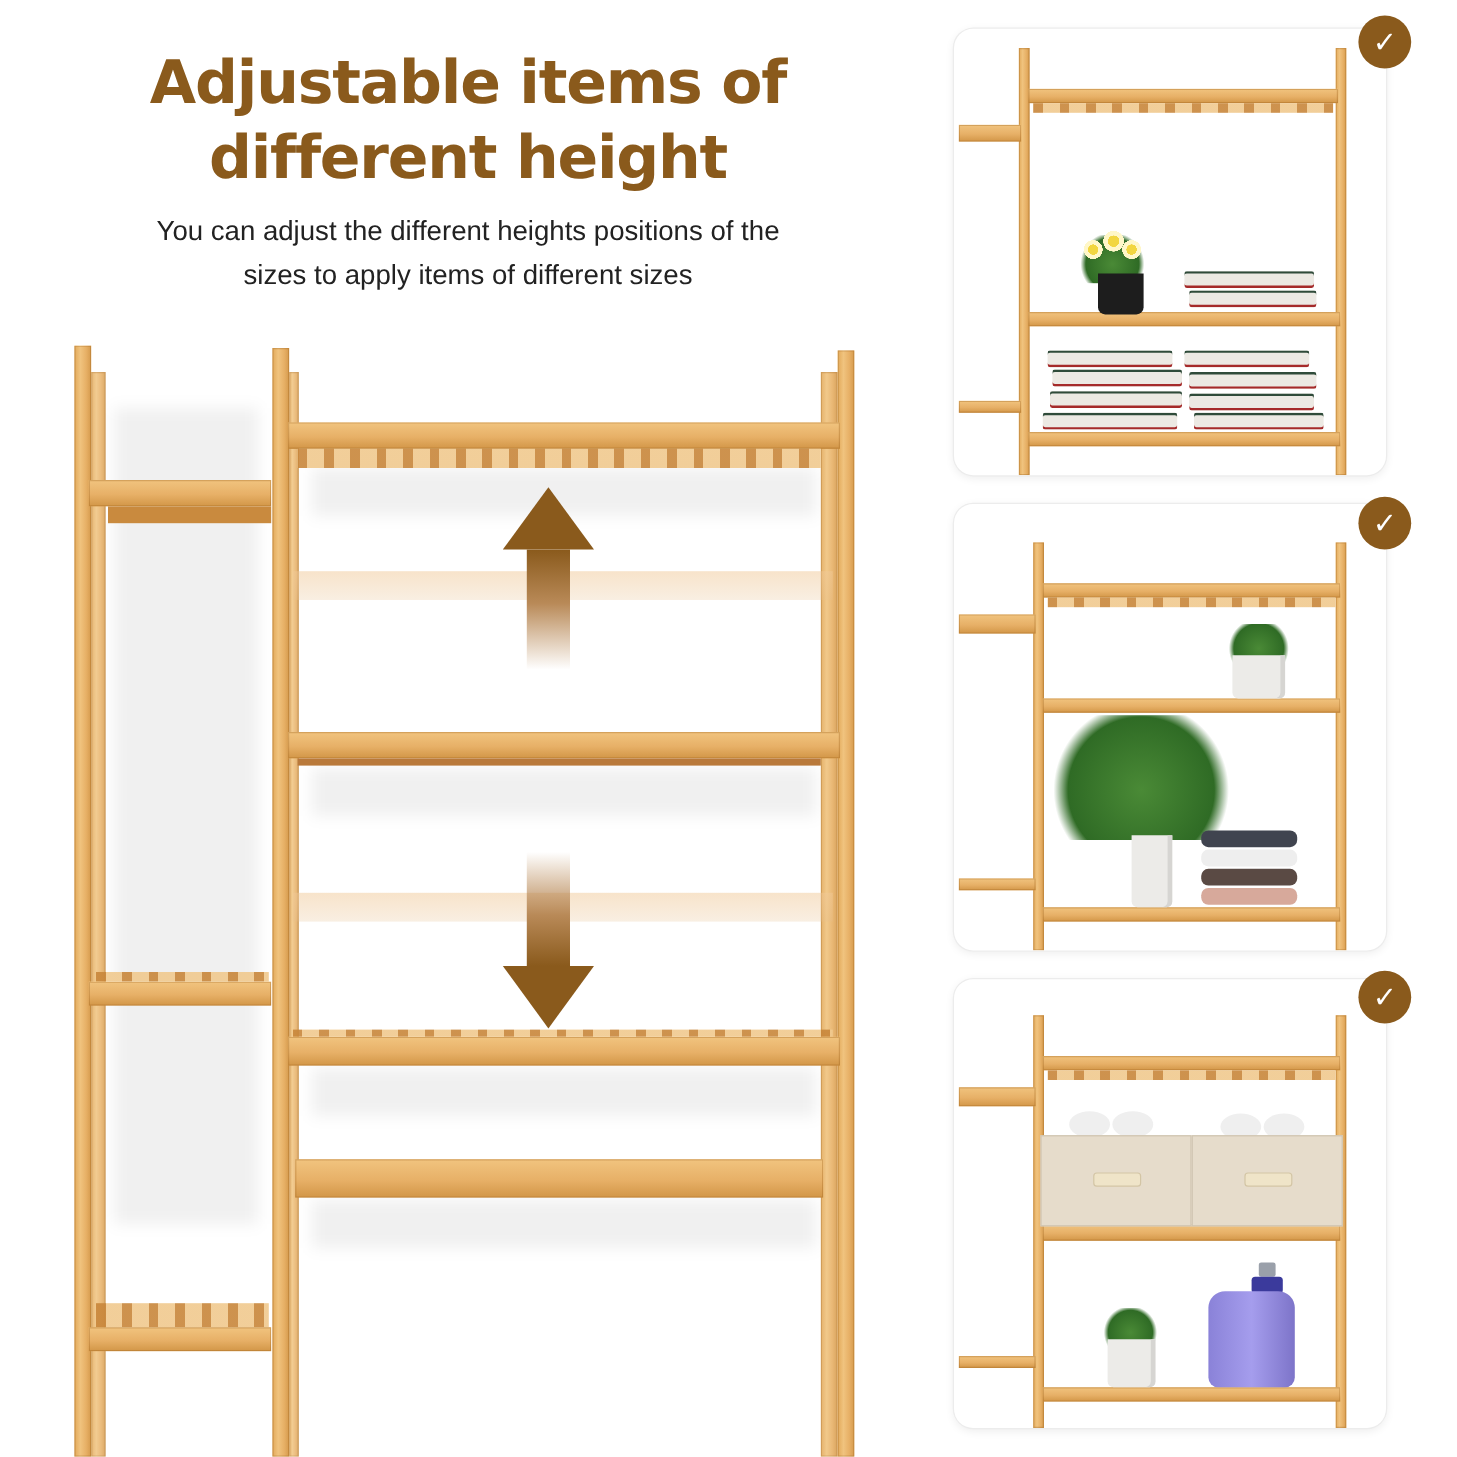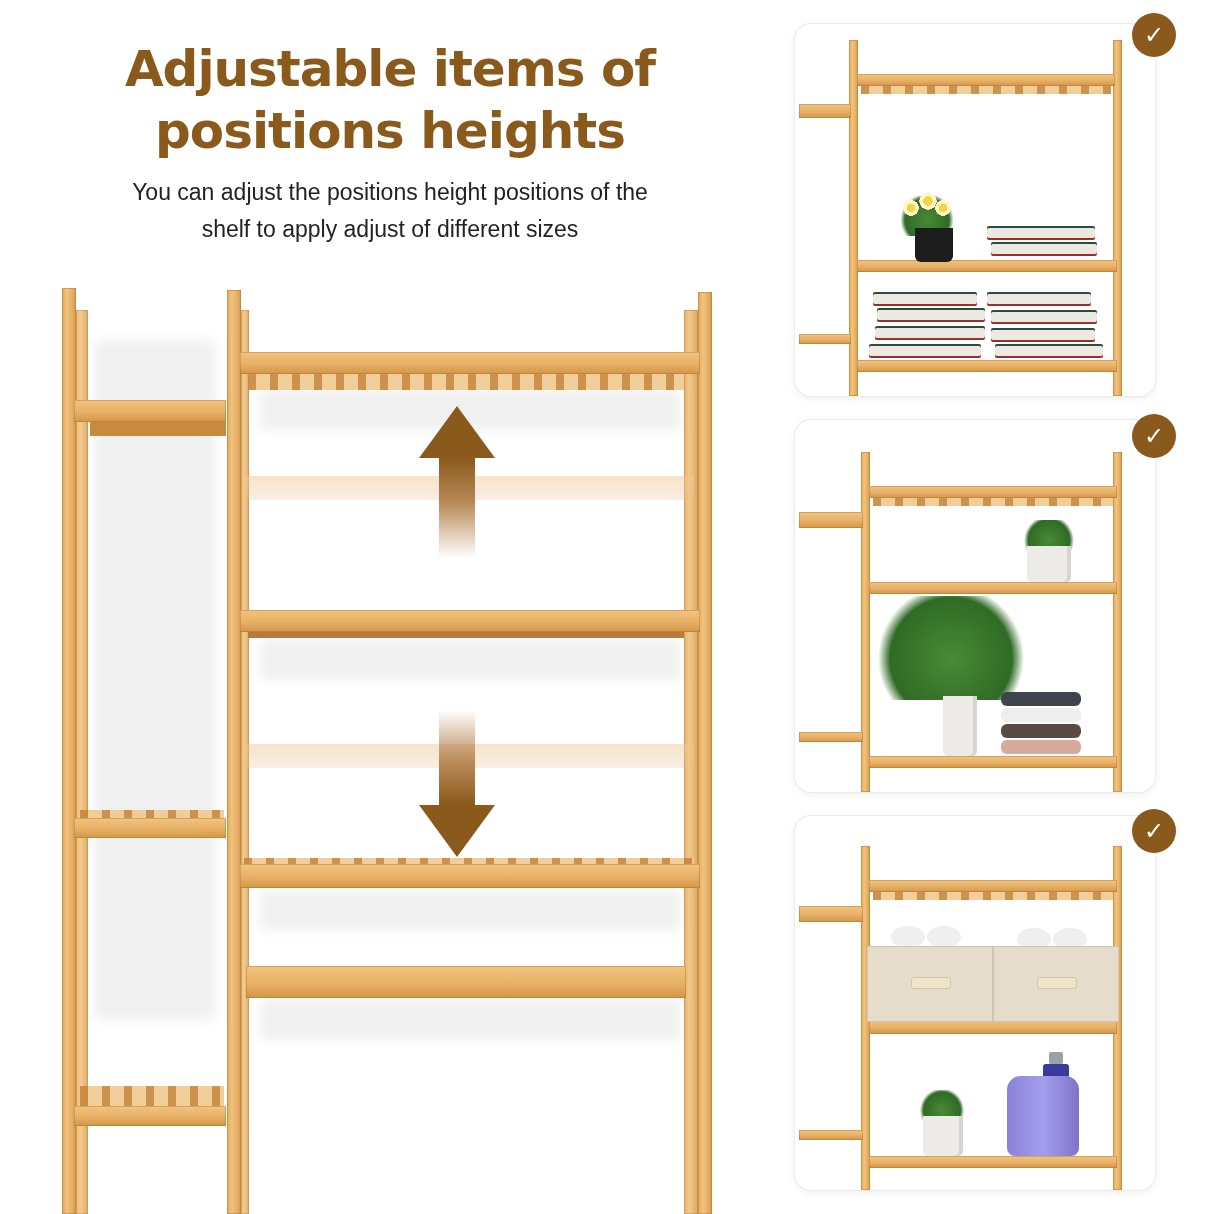--- a/index.html
+++ b/index.html
@@ -34,25 +34,25 @@
   .leaf { background:radial-gradient(circle at 50% 60%,#4a8a36 0%,#2f6b25 60%,rgba(47,107,37,0) 72%); }
   .flower { background:radial-gradient(circle,#f2d640 0 30%,#fff7c8 31% 55%,rgba(255,255,255,0) 56%); }
   .towel { border-radius:6px; }
   .jug { background:linear-gradient(90deg,#8a82d8,#a59ded 50%,#7d74c9); border-radius:14px 14px 8px 8px; }
 </style>
 </head>
 <body>
 
 <div class="abs title">
   <div>Adjustable items of</div>
-  <div>positions heights</div>
+  <div>different height</div>
 </div>
 <div class="abs subtitle">
-  <div>You can adjust the positions height positions of the</div>
-  <div>shelf to apply adjust of different sizes</div>
+  <div>You can adjust the different heights positions of the</div>
+  <div>sizes to apply items of different sizes</div>
 </div>
 
 <div class="abs" style="left:0;top:280px;width:780px;height:934px;">
 
   <div class="abs shadow" style="left:95px;top:60px;width:120px;height:680px;"></div>
   <div class="abs shadow" style="left:260px;top:110px;width:420px;height:40px;"></div>
   <div class="abs shadow" style="left:260px;top:360px;width:420px;height:40px;"></div>
   <div class="abs shadow" style="left:260px;top:610px;width:420px;height:40px;"></div>
   <div class="abs shadow" style="left:260px;top:720px;width:420px;height:40px;"></div>
 

